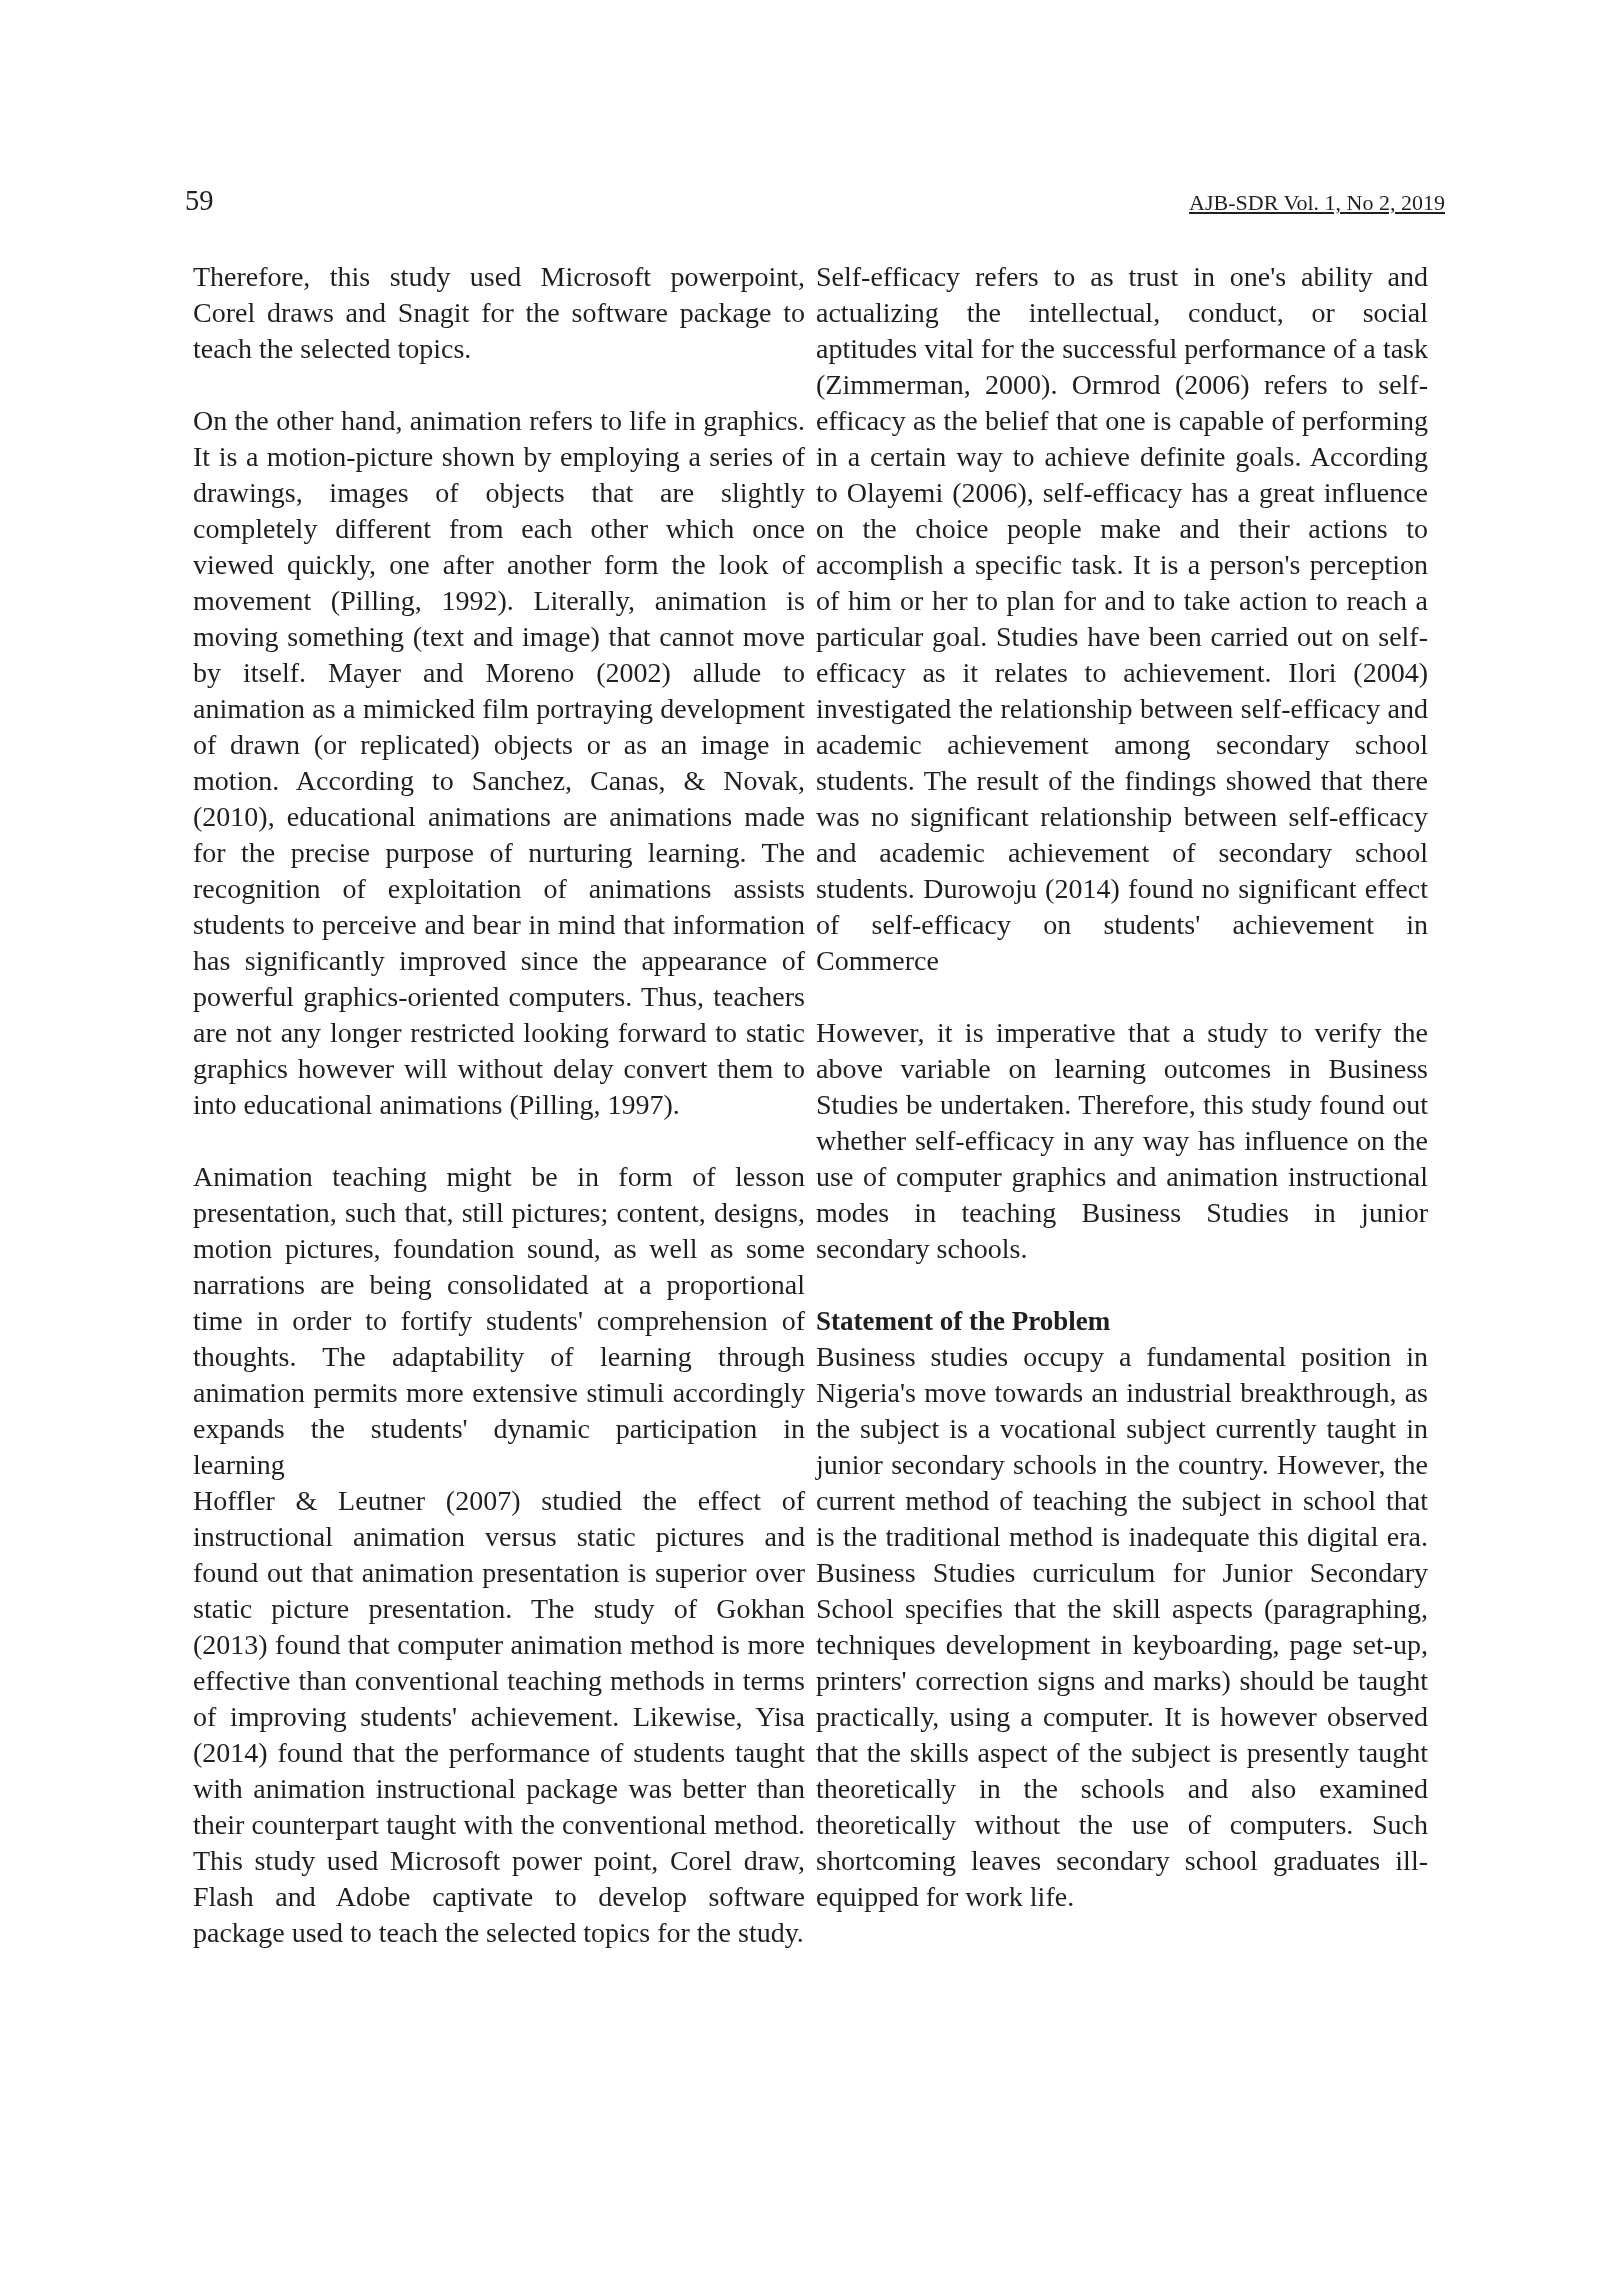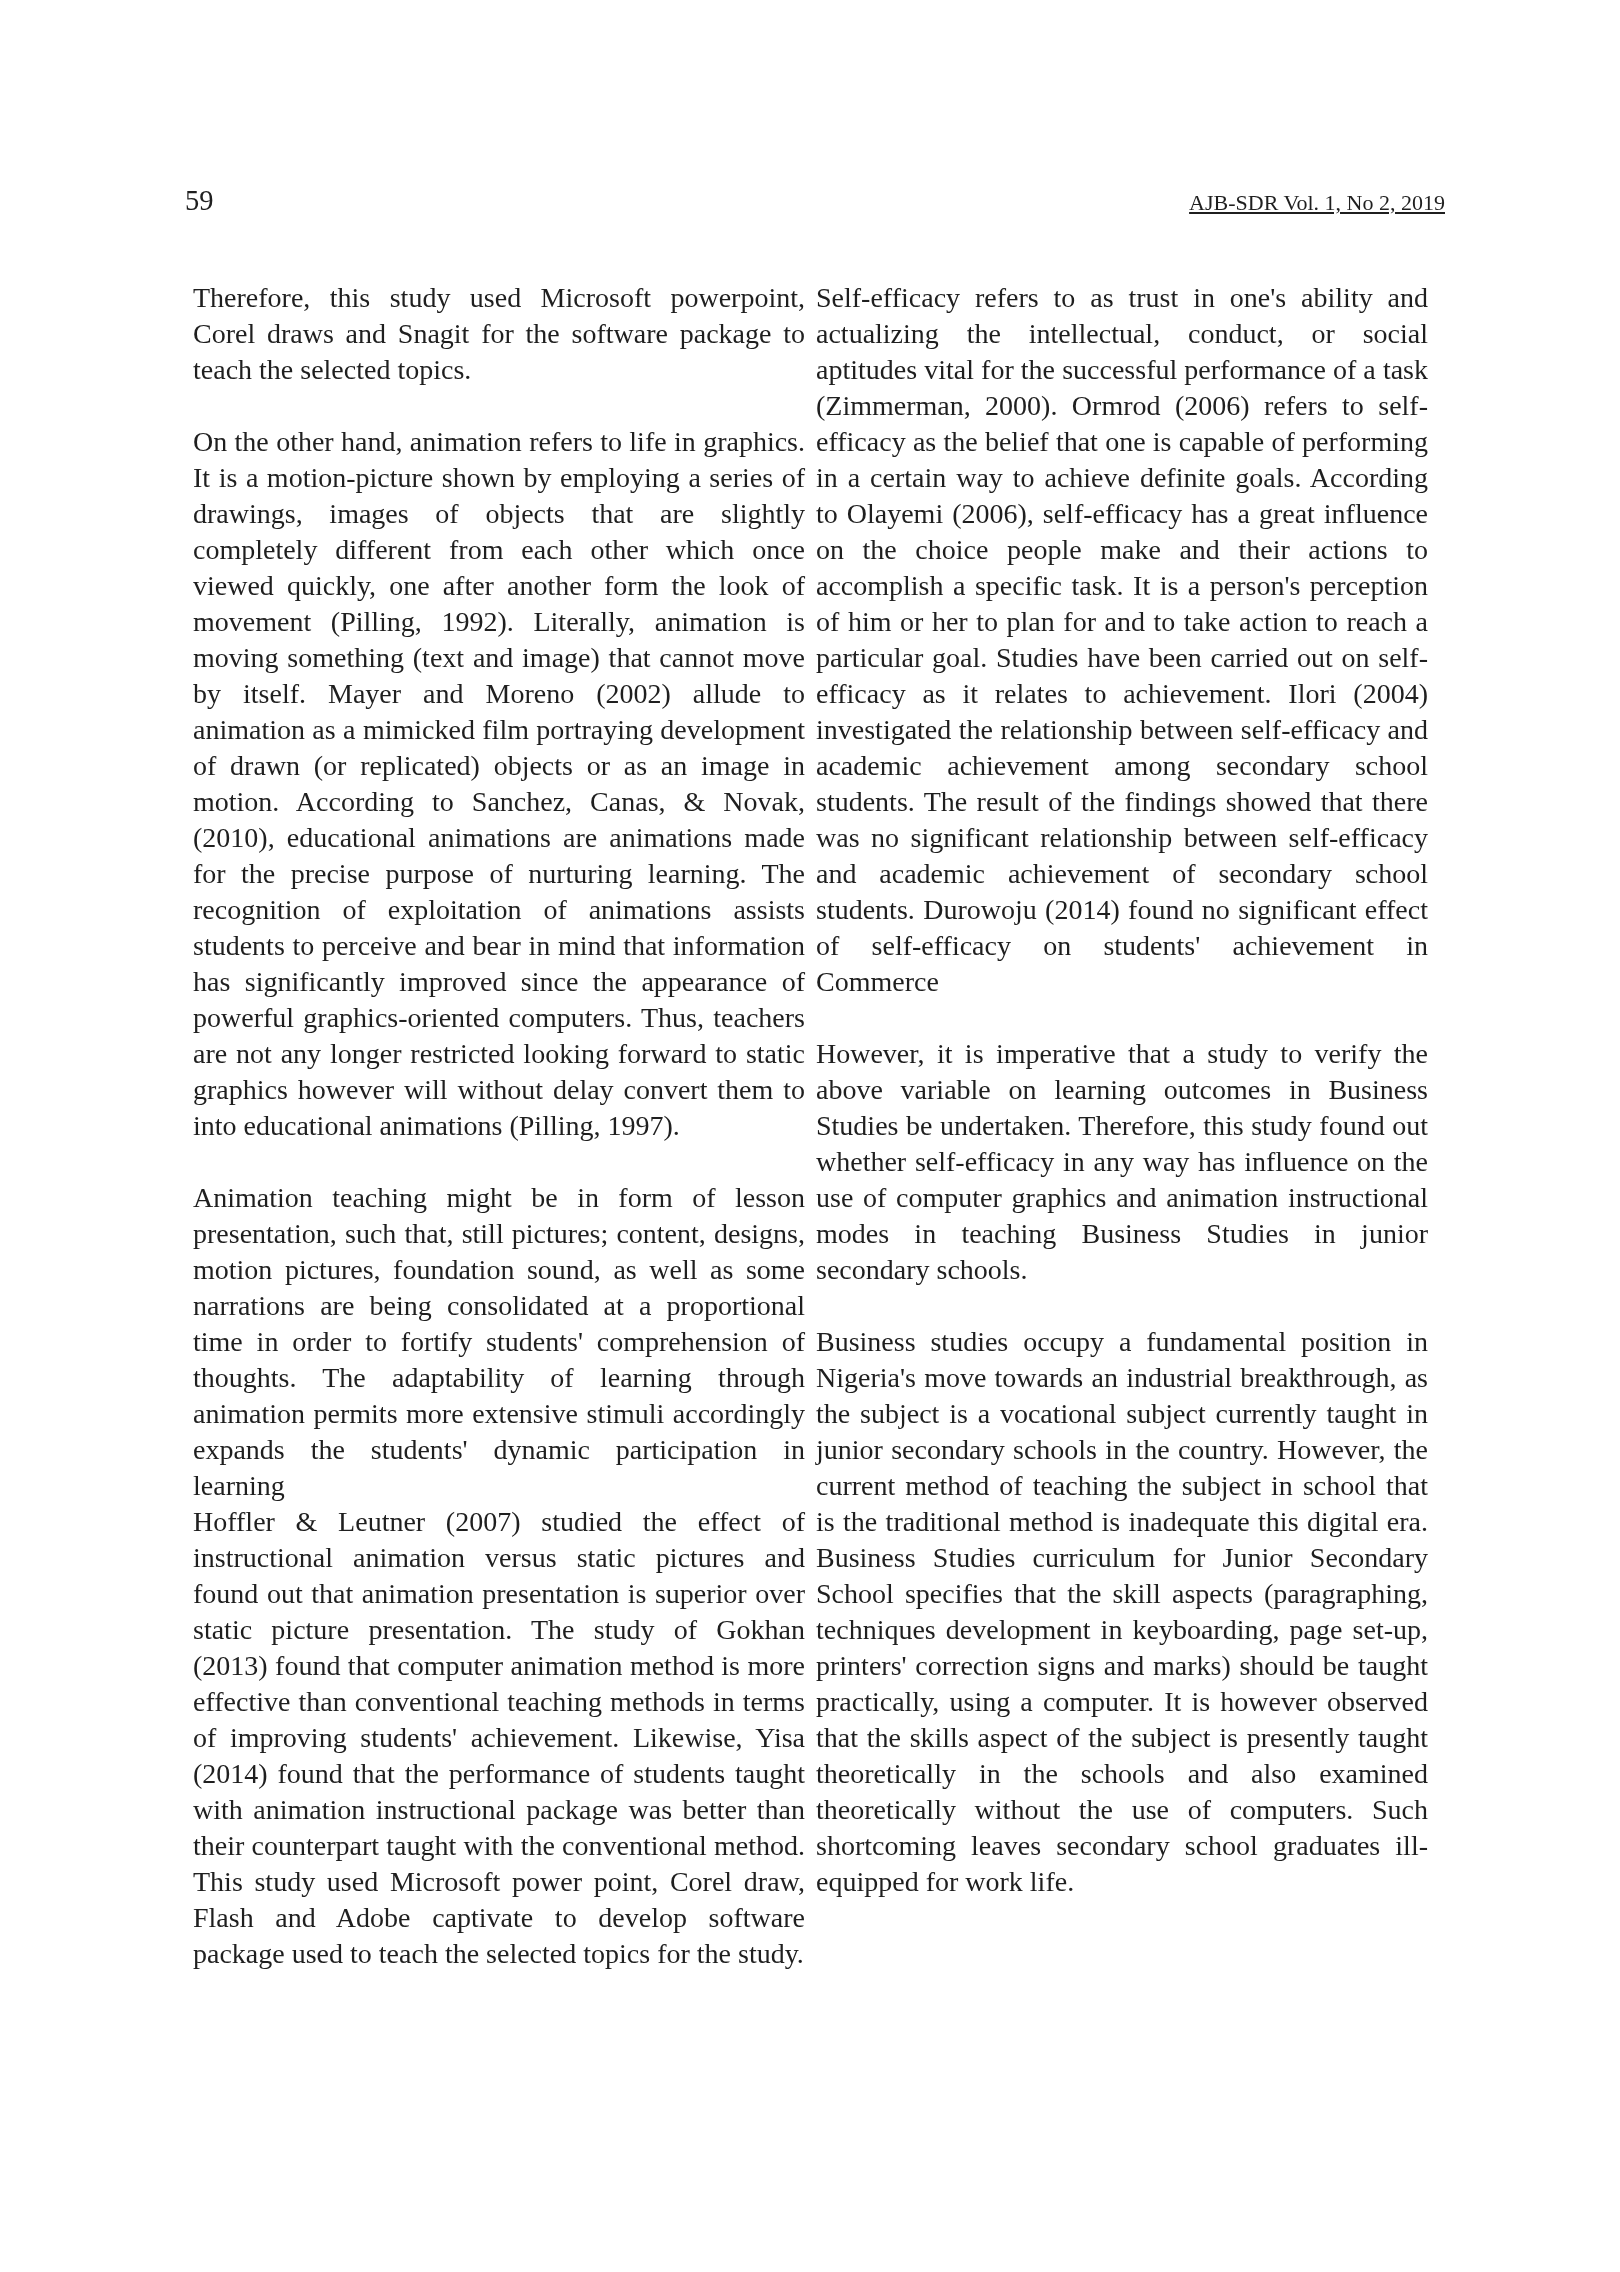--- a/index.html
+++ b/index.html
@@ -1,20 +1,20 @@
 <!DOCTYPE html>
 <html style="font-size:15px"><head>
 <meta charset="utf-8">
 <style>
   html, body { margin: 0; padding: 0; background: #ffffff; }
   body { width: 1621px; height: 2272px; position: relative; overflow: hidden;
          font-family: "Liberation Serif", "DejaVu Serif", serif; color: #1f1f1f; }
   .page-number { position: absolute; left: 185px; top: 185px; font-size: 28.5px; font-weight: normal; }
   .running-head { position: absolute; right: 176px; top: 190px; font-size: 22px; text-decoration: underline; }
-  .column { position: absolute; top: 259px; width: 612px; margin-top: 21px; }
+  .column { position: absolute; top: 259px; width: 612px; }
   .col-left { left: 193px; }
   .col-right { left: 816px; }
   p { margin: 0; font-size: 28px; line-height: 36px; text-align: justify; }
   .gap { height: 36px; }
   .heading { font-weight: bold; font-size: 27px; line-height: 36px; margin: 0; }
 </style>
 </head>
 <body>
 
 <div class="page-number">59</div>
@@ -27,15 +27,16 @@
   <div class="gap"></div>
   <p>Animation teaching might be in form of lesson presentation, such that, still pictures; content, designs, motion pictures, foundation sound, as well as some narrations are being consolidated at a proportional time in order to fortify students' comprehension of thoughts. The adaptability of learning through animation permits more extensive stimuli accordingly expands the students' dynamic participation in learning</p>
   <p>Hoffler &amp; Leutner (2007) studied the effect of instructional animation versus static pictures and found out that animation presentation is superior over static picture presentation.  The study of Gokhan (2013) found that computer animation method is more effective than conventional teaching methods in terms of improving students' achievement.  Likewise, Yisa (2014) found that the performance of students taught with animation instructional package was better than their counterpart taught with the conventional method.  This study used Microsoft power point, Corel draw, Flash and Adobe captivate to develop software package used to teach the selected topics for the study.</p>
 </div>
 
 <div class="column col-right">
   <p>Self-efficacy refers to as trust in one's ability and actualizing the intellectual, conduct, or social aptitudes vital for the successful performance of a task (Zimmerman, 2000).  Ormrod (2006) refers to self-efficacy as the belief that one is capable of performing in a certain way to achieve definite goals.  According to Olayemi (2006), self-efficacy has a great influence on the choice people make and their actions to accomplish a specific task.  It is a person's perception of him or her to plan for and to take action to reach a particular goal. Studies have been carried out on self-efficacy as it relates to achievement.  Ilori (2004) investigated the relationship between self-efficacy and academic achievement among secondary school students. The result of the findings showed that there was no significant relationship between self-efficacy and academic achievement of secondary school students. Durowoju (2014) found no significant effect of self-efficacy on students' achievement in Commerce</p>
   <div class="gap"></div>
   <p>However, it is imperative that a study to verify the above variable on learning outcomes in Business Studies be undertaken.  Therefore, this study found out whether self-efficacy in any way has influence on the use of computer graphics and animation instructional modes in teaching Business Studies in junior secondary schools.</p>
   <div class="gap"></div>
+  <h3 class="heading">Statement of the Problem</h3>
   <p>Business studies occupy a fundamental position in Nigeria's move towards an industrial breakthrough, as the subject is a vocational subject currently taught in junior secondary schools in the country.  However, the current method of teaching the subject in school that is the traditional method is inadequate this digital era.  Business Studies curriculum for Junior Secondary School specifies that the skill aspects (paragraphing, techniques development in keyboarding, page set-up, printers' correction signs and marks) should be taught practically, using a computer.  It is however observed that the skills aspect of the subject is presently taught theoretically in the schools and also examined theoretically without the use of computers. Such shortcoming leaves secondary school graduates ill-equipped for work life.</p>
 </div>
 
 
 </body></html>

